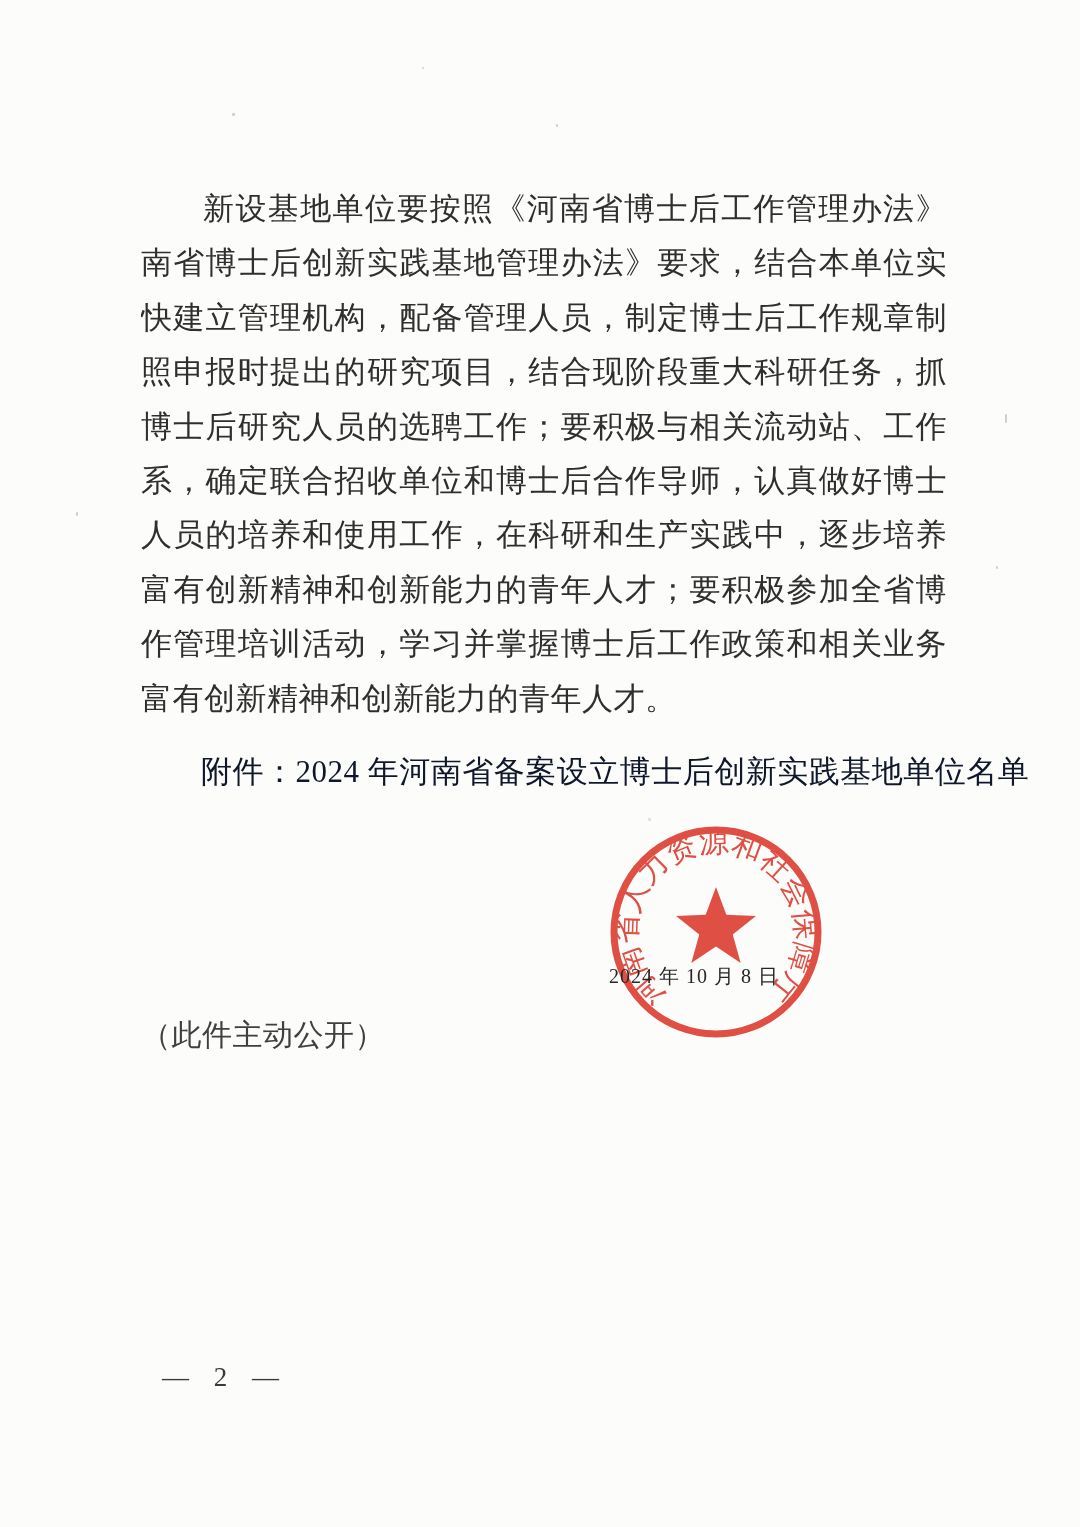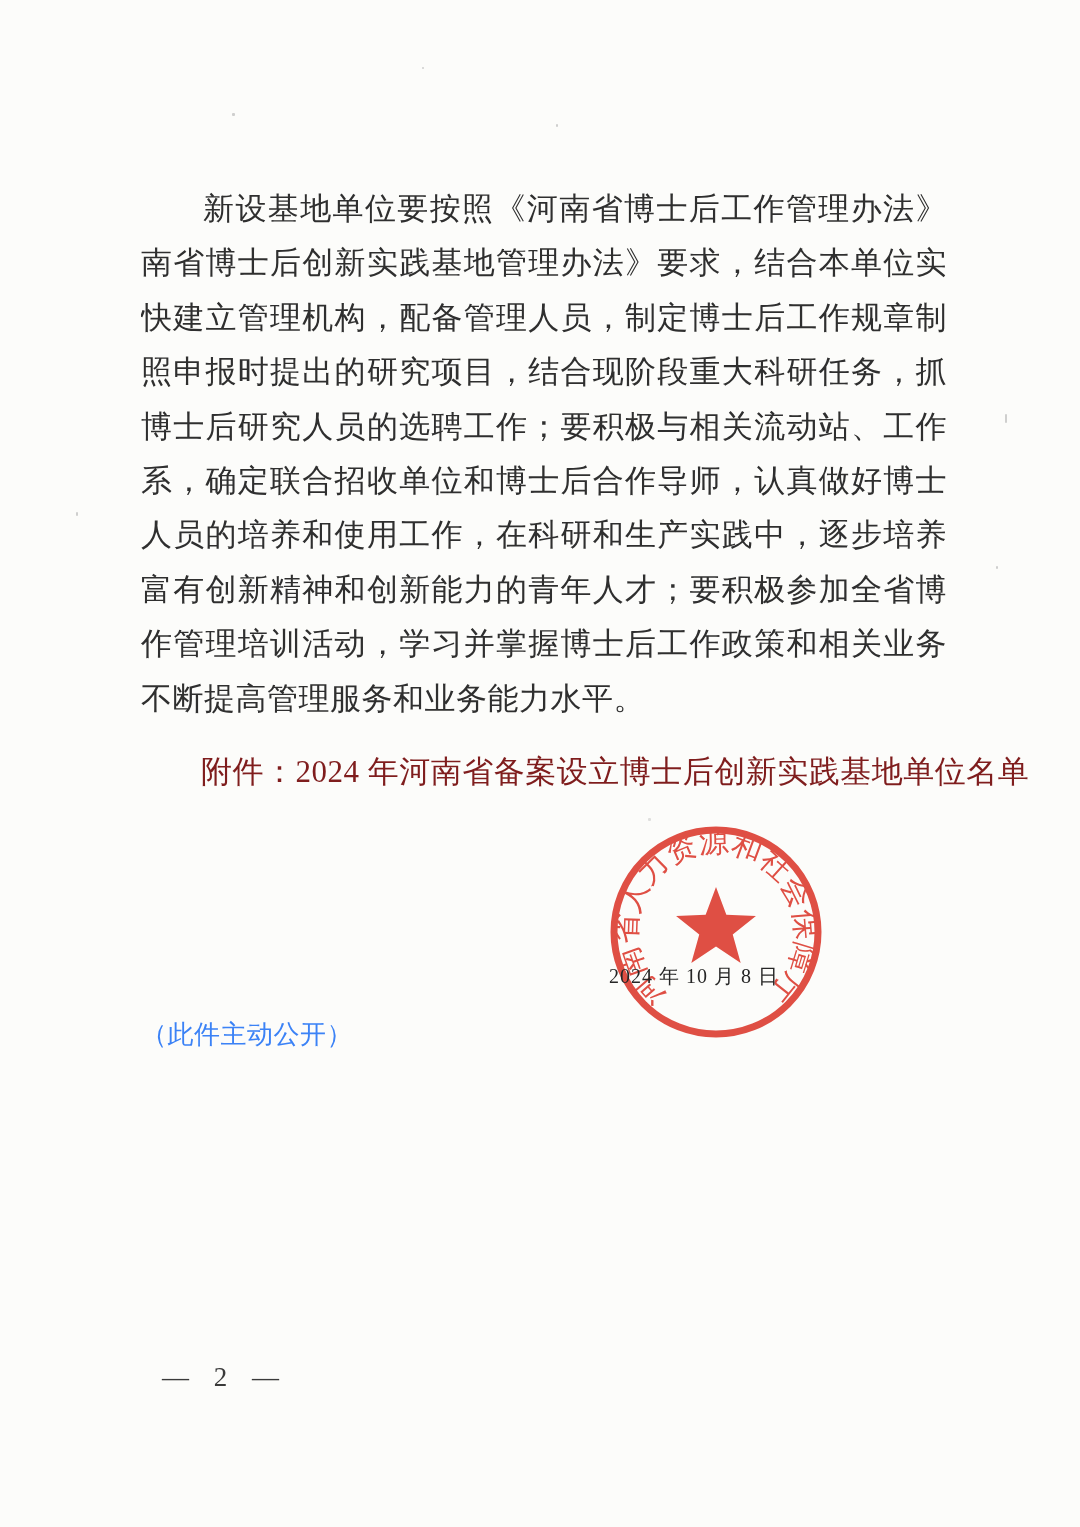--- a/index.html
+++ b/index.html
@@ -35,21 +35,21 @@
   .body-line.first { padding-left: 62px; width: 744px; }
   .body-line.last  { text-align-last: left; }
 
   
   .attachment-line {
     position: absolute;
     left: 141px; top: 745px; width: 860px;
     font-size: 31px; line-height: 54px;
     padding-left: 60px;
     letter-spacing: 0.5px;
-    color: #7f1d1d;
+    color: #0f172a;
     white-space: nowrap;
   }
 
   
   .seal {
     position: absolute;
     left: 596px; top: 812px;
     width: 240px; height: 240px;
     opacity: 0.93;
   }
@@ -62,23 +62,23 @@
     letter-spacing: 1px;
     color: #262626;
     white-space: nowrap;
     z-index: 5;
   }
 
   
   .note {
     position: absolute;
     left: 141px;
-    font-size: 26px; line-height: 44px;
+    font-size: 30px; line-height: 44px;
     letter-spacing: 0.5px;
-    color: #3b82f6;
+    color: #404040;
     white-space: nowrap;
   }
   .note.public  { top: 1013px; }
   .note.contact { top: 1068px; }
 
   
   .page-number {
     position: absolute;
     left: 162px; top: 1362px;
     font-size: 27px;
@@ -105,21 +105,21 @@
   <div class="body-text">
     <div class="body-line first">新设基地单位要按照《河南省博士后工作管理办法》和《河</div>
     <div class="body-line">南省博士后创新实践基地管理办法》要求，结合本单位实际，尽</div>
     <div class="body-line">快建立管理机构，配备管理人员，制定博士后工作规章制度；按</div>
     <div class="body-line">照申报时提出的研究项目，结合现阶段重大科研任务，抓紧做好</div>
     <div class="body-line">博士后研究人员的选聘工作；要积极与相关流动站、工作站联</div>
     <div class="body-line">系，确定联合招收单位和博士后合作导师，认真做好博士后研究</div>
     <div class="body-line">人员的培养和使用工作，在科研和生产实践中，逐步培养出一批</div>
     <div class="body-line">富有创新精神和创新能力的青年人才；要积极参加全省博士后工</div>
     <div class="body-line">作管理培训活动，学习并掌握博士后工作政策和相关业务知识，</div>
-    <div class="body-line last">不断提高管理服务和业务能力水平。</div>
+    <div class="body-line last">富有创新精神和创新能力的青年人才。</div>
   </div>
 
   <div class="attachment-line">附件：2024 年河南省备案设立博士后创新实践基地单位名单</div>
 
   <svg class="seal" viewBox="0 0 240 240" width="240" height="240" aria-hidden="true">
     <g>
       <circle cx="120" cy="120" r="102" fill="none" stroke="#dd4237" stroke-width="7"></circle>
     </g>
     <path d="M 120 75 L 130.35 102.76 L 159.94 104.02 L 136.74 122.44 L 144.69 150.98 L 120 134.6 L 95.31 150.98 L 103.26 122.44 L 80.06 104.02 L 109.65 102.76 Z" fill="#dd4237"></path>
     <defs>

